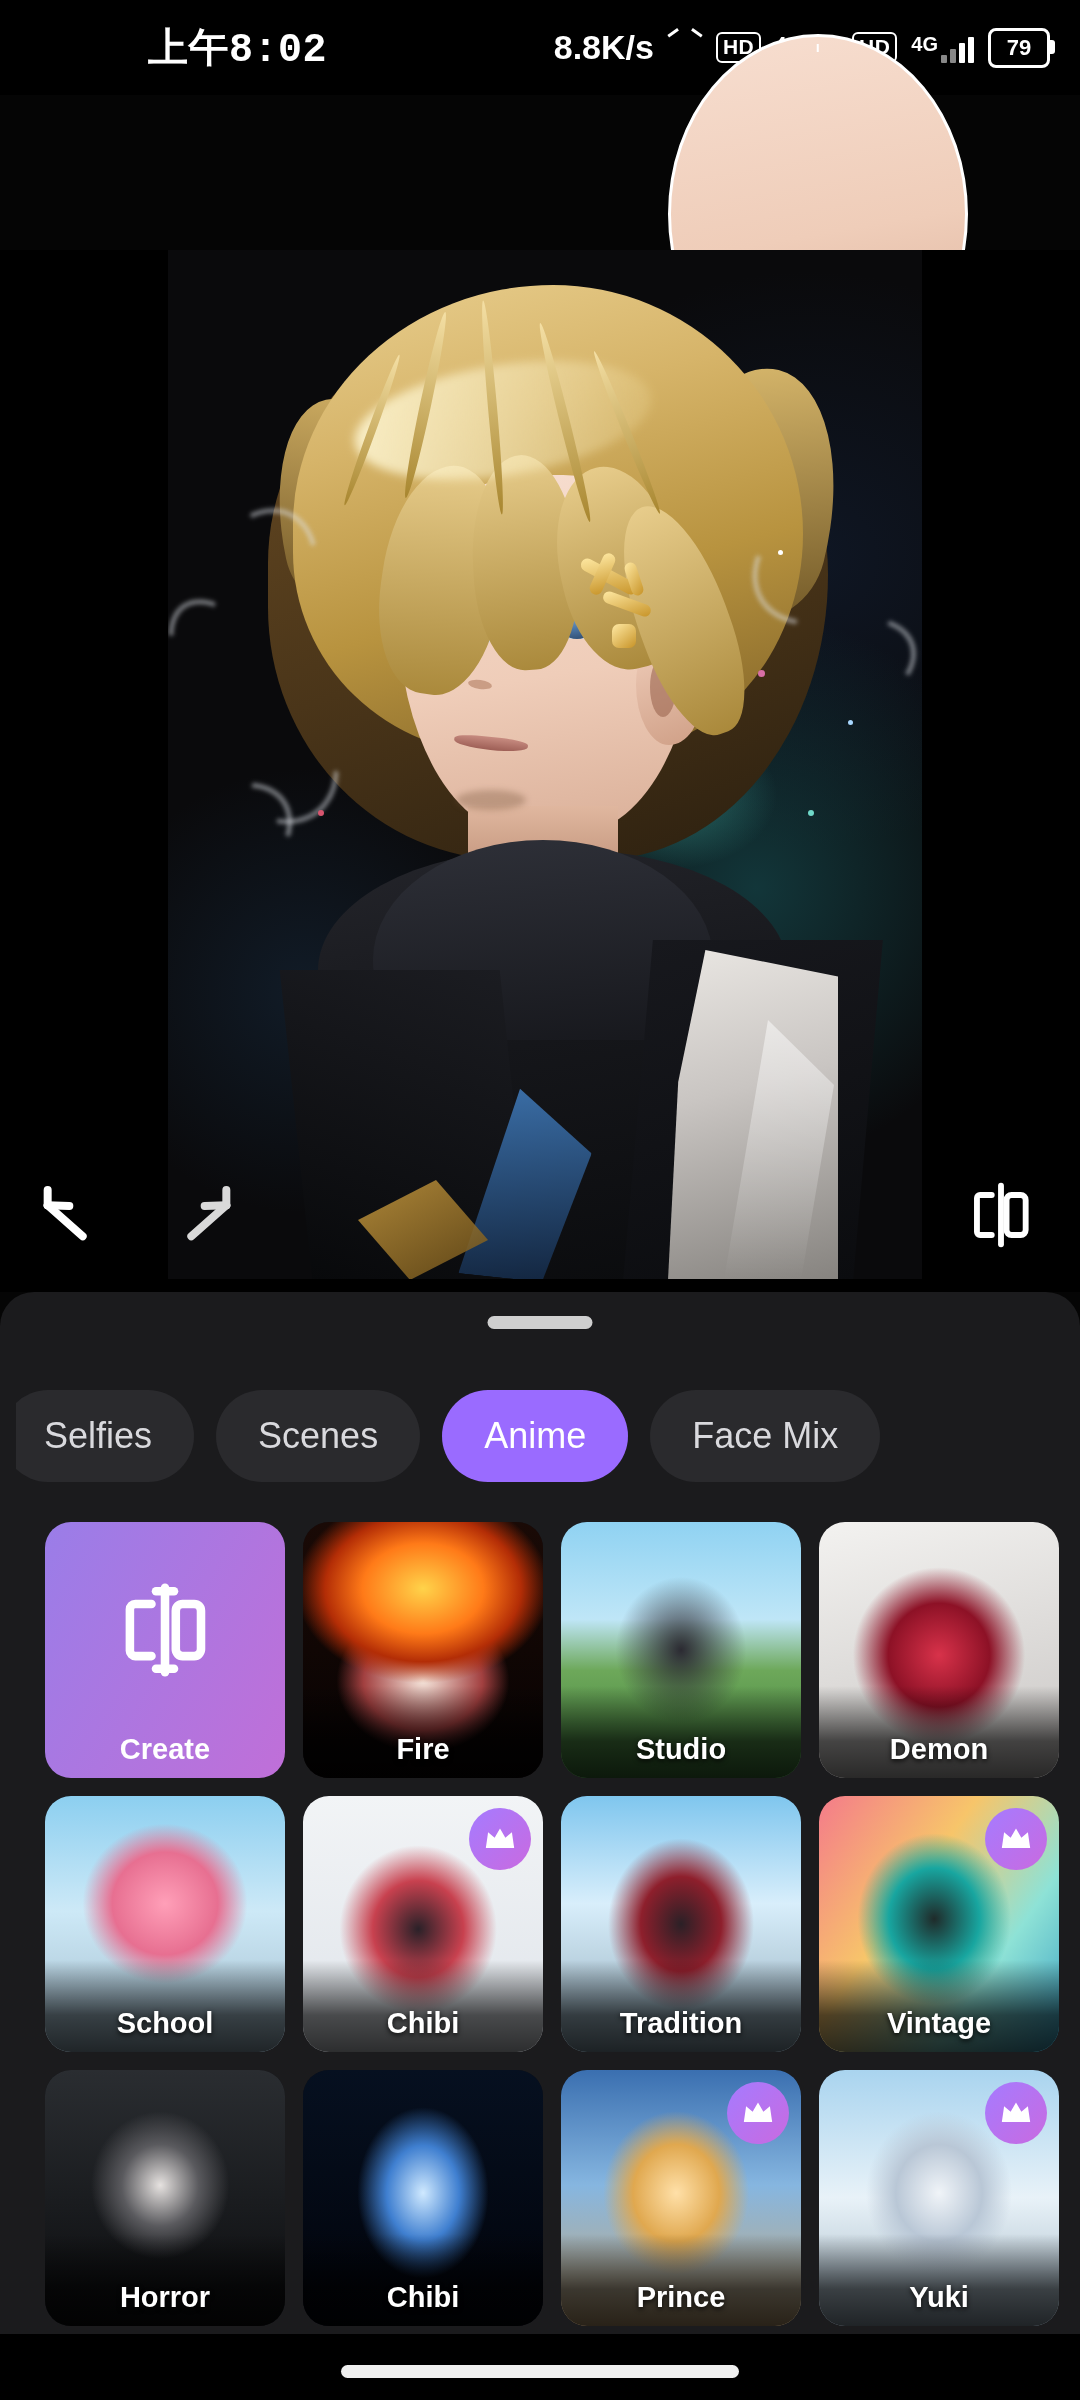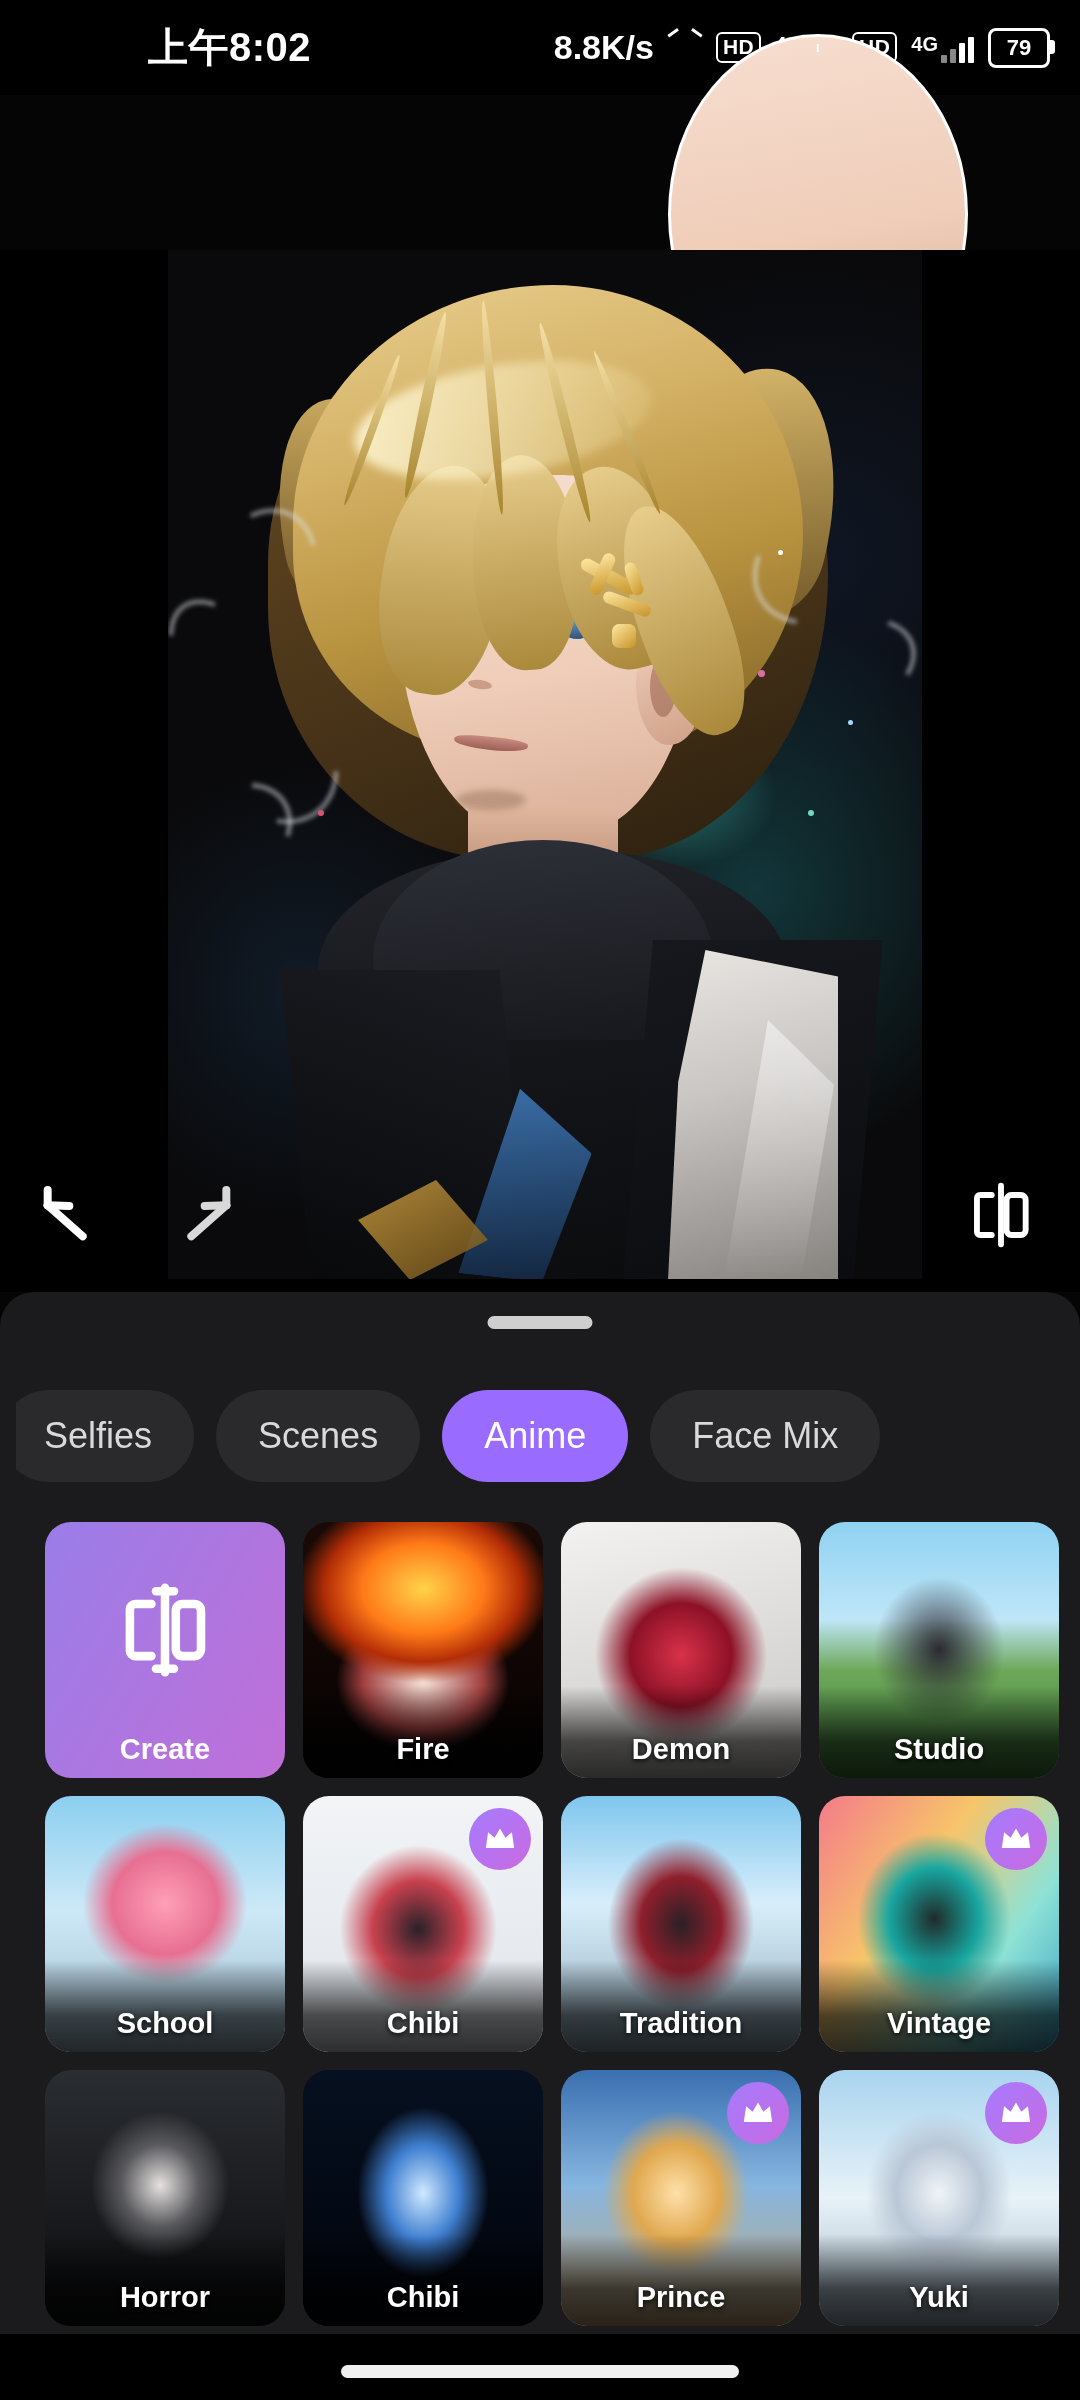--- a/index.html
+++ b/index.html
@@ -6,21 +6,21 @@
   html,body { width:1080px; height:2400px; background:#000; overflow:hidden; }
   body { font-family:"Liberation Sans", sans-serif; -webkit-font-smoothing:antialiased; }
 
   .phone { position:relative; width:1080px; height:2400px; background:#050505; overflow:hidden; }
 
   
   .statusbar {
     position:absolute; top:0; left:0; width:1080px; height:95px;
     background:#000; display:flex; align-items:center; color:#fff;
   }
-  .sb-time { position:absolute; left:148px; font-size:40px; font-weight:600; letter-spacing:0.5px; }
+  .sb-time { position:absolute; left:148px; font-size:40px; font-weight:600; letter-spacing:0.5px;font-family:Liberation Mono, monospace; }
   .sb-right { position:absolute; right:30px; display:flex; align-items:center; gap:14px; }
   .sb-speed { font-size:34px; font-weight:600; }
   .alarm-ico { width:34px; height:34px; position:relative; }
   .alarm-ico .face { position:absolute; inset:3px 0 0 0; border:3px solid #fff; border-radius:50%; }
   .alarm-ico .face:after { content:""; position:absolute; left:50%; top:7px; width:2.5px; height:8px; background:#fff; transform:translateX(-50%); }
   .alarm-ico .ear-l, .alarm-ico .ear-r { position:absolute; top:0; width:12px; height:6px; border-top:3px solid #fff; }
   .alarm-ico .ear-l { left:0; transform:rotate(-35deg); }
   .alarm-ico .ear-r { right:0; transform:rotate(35deg); }
   .hd-box {
     border:2.5px solid #fff; border-radius:6px; font-size:21px; font-weight:700;
@@ -403,29 +403,29 @@
         <div class="label">Create</div>
       </div>
 
       <div class="cell">
         <div class="thumb t-fire"></div>
           <div class="scrim"></div>
         <div class="label">Fire</div>
       </div>
 
       <div class="cell">
+        <div class="thumb t-studio"></div>
+          <div class="scrim"></div>
+        <div class="label">Studio</div>
+      </div>
+
+      <div class="cell">
         <div class="thumb t-demon"></div>
           <div class="scrim"></div>
         <div class="label">Demon</div>
-      </div>
-
-      <div class="cell">
-        <div class="thumb t-studio"></div>
-          <div class="scrim"></div>
-        <div class="label">Studio</div>
       </div>
 
       <div class="cell">
         <div class="thumb t-school"></div>
           <div class="scrim"></div>
         <div class="label">School</div>
       </div>
 
       <div class="cell">
         <div class="thumb t-chibi"></div>

